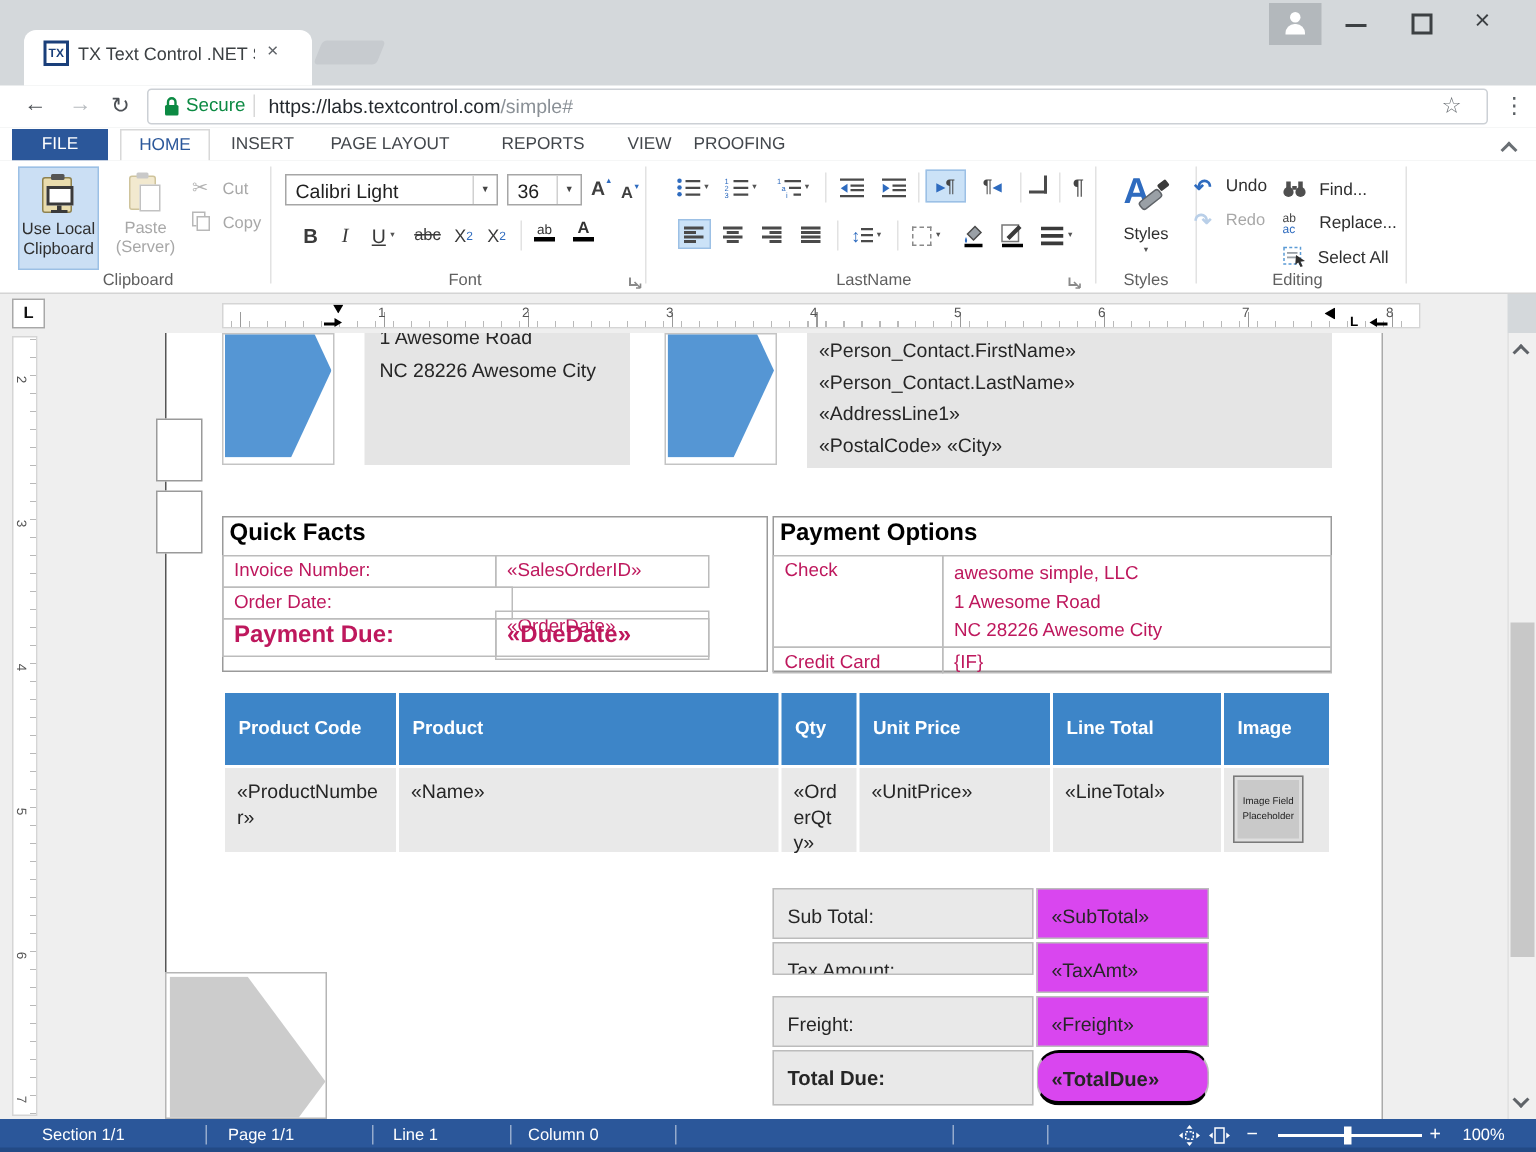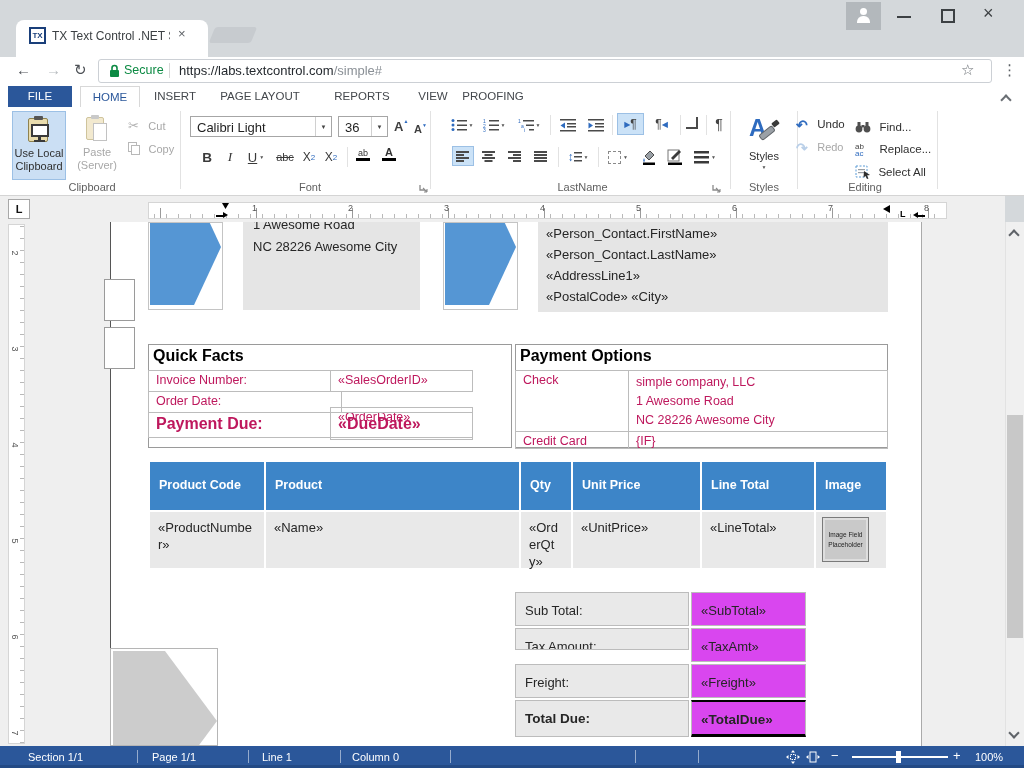--- a/index.html
+++ b/index.html
@@ -475,21 +475,21 @@
     <div class="cell" style="left:-1px;top:46px;width:194px;height:22px;">Order Date:</div>
     <div class="cell" style="left:181px;top:62px;width:143px;height:33px;">«OrderDate»</div>
     <div class="cell" style="left:-1px;top:67px;width:183px;height:26px;font-size:16px;font-weight:bold;">Payment Due:</div>
     <div class="cell" style="left:181px;top:67px;width:143px;height:26px;font-size:16px;font-weight:bold;">«DueDate»</div>
   </div>
 
   <div class="abs frame" style="left:515px;width:373px;">
     <div class="ftitle">Payment Options</div>
     <div class="cell" style="left:-1px;top:25px;width:114px;height:62px;">Check</div>
     <div class="cell" style="left:112px;top:25px;width:260px;height:62px;">
-      <div class="docline" style="line-height:19px;">simple company, LLC</div>
+      <div class="docline" style="line-height:19px;">awesome simple, LLC</div>
       <div class="docline" style="line-height:19px;">1 Awesome Road</div>
       <div class="docline" style="line-height:19px;">NC 28226 Awesome City</div>
     </div>
     <div class="cell" style="left:-1px;top:86px;width:114px;height:18px;">Credit Card</div>
     <div class="cell" style="left:112px;top:86px;width:260px;height:18px;">{IF}</div>
   </div>
 
   <div class="abs hcell" style="left:150px;width:114px;">Product Code</div>
   <div class="abs hcell" style="left:266px;width:253px;">Product</div>
   <div class="abs hcell" style="left:521px;width:50px;">Qty</div>
@@ -506,21 +506,21 @@
     <div style="position:absolute;left:6px;top:5px;width:47px;height:45px;background:#c9c9c9;border:1px solid #7a7a7a;box-shadow:inset 0 0 0 2px #dedede;display:flex;align-items:center;justify-content:center;text-align:center;font-size:6.5px;line-height:1.5;color:#222;word-break:normal;padding:2px;">Image Field Placeholder</div>
   </div>
 
   <div class="abs cell tlabel" style="top:370px;height:34px;">Sub Total:</div>
   <div class="abs cell tvalue" style="top:370px;height:34px;">«SubTotal»</div>
   <div class="abs cell tlabel" style="top:406px;height:22px;">Tax Amount:</div>
   <div class="abs cell tvalue" style="top:406px;height:34px;">«TaxAmt»</div>
   <div class="abs cell tlabel" style="top:442px;height:34px;">Freight:</div>
   <div class="abs cell tvalue" style="top:442px;height:34px;">«Freight»</div>
   <div class="abs cell tlabel" style="top:478px;height:37px;font-weight:bold;font-size:13.5px;">Total Due:</div>
-  <div class="abs cell tvalue" style="top:478px;height:37px;font-weight:bold;font-size:13.5px;border-top:2px solid #000;border-bottom:3px solid #000;">«TotalDue»</div>
+  <div class="abs cell tvalue" style="top:478px;height:37px;font-weight:bold;font-size:13.5px;border-top:2px solid #000;border-bottom:3px solid #000;border-radius:15px;">«TotalDue»</div>
 
   <div class="abs" style="left:110px;top:426px;width:108px;height:98px;background:#fff;border:1px solid #b5b5b5;overflow:hidden;">
     <div style="position:absolute;left:2px;top:2px;width:104px;height:140px;background:#cccccc;clip-path:polygon(0 0,50% 0,100% 50%,50% 100%,0 100%);"></div>
   </div>
 </div>
 
 <div class="abs sb-track"></div>
 <div class="abs chev chev-up sb-chev" style="left:1010px;top:231px;"></div>
 <div class="abs sb-thumb"></div>
 <div class="abs chev chev-dn sb-chev" style="left:1010px;top:729px;"></div>

